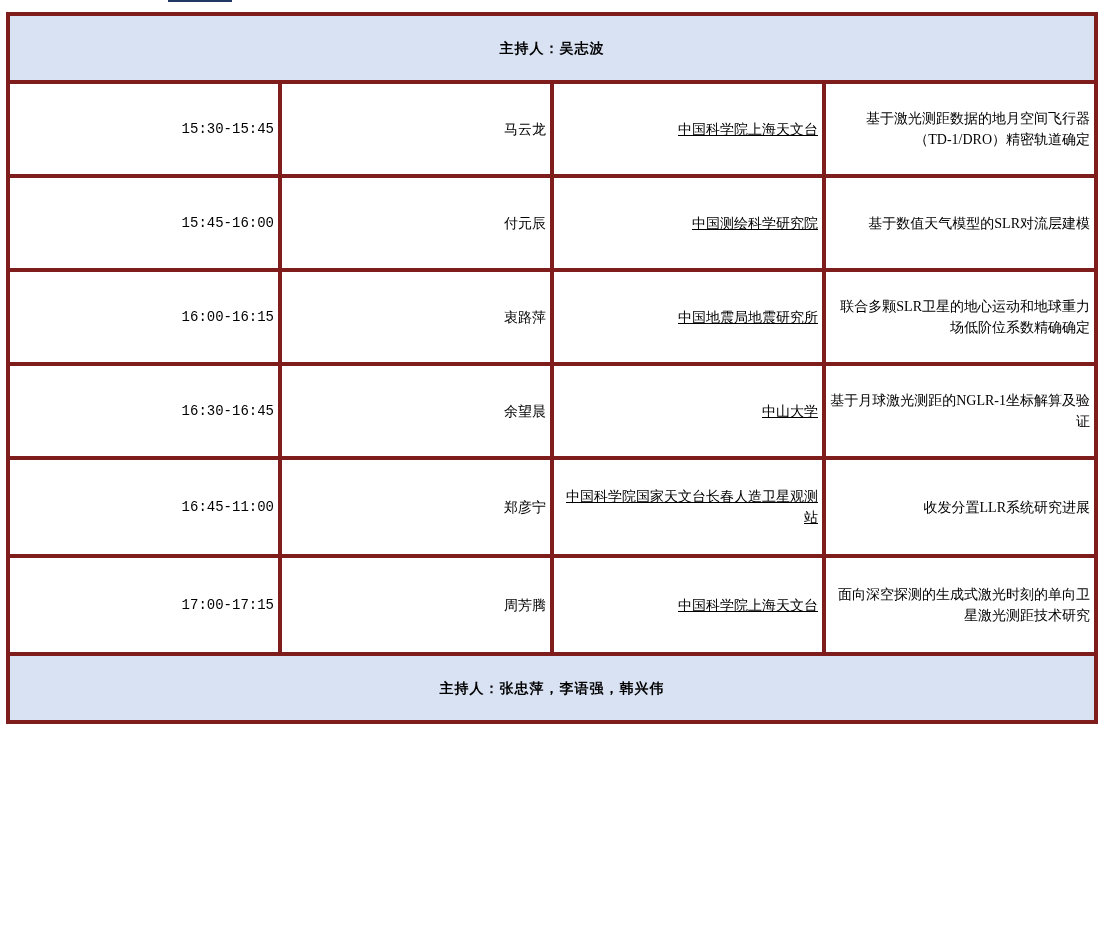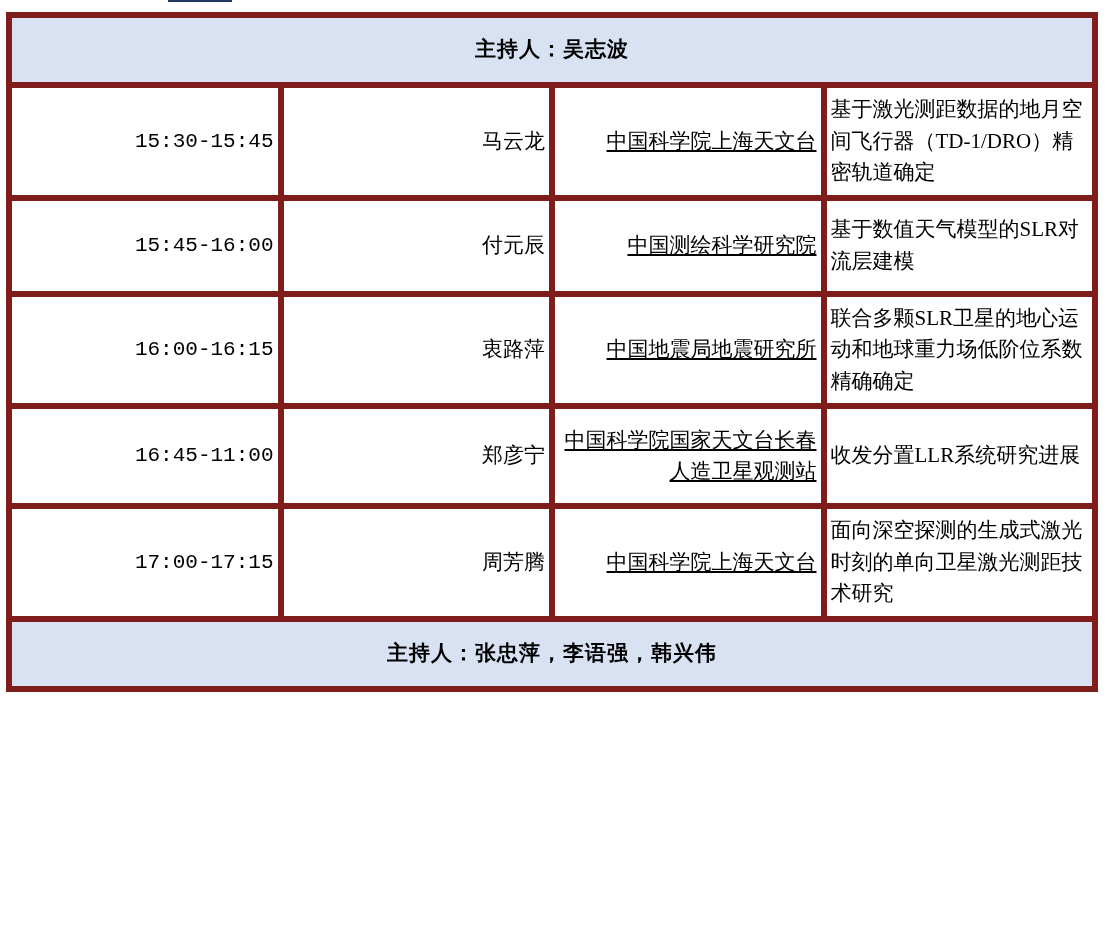--- a/index.html
+++ b/index.html
@@ -31,24 +31,24 @@
   }
   table.schedule {
     position: absolute;
     left: 6px;
     top: 12px;
     width: 1092px;
     border-collapse: collapse;
     table-layout: fixed;
   }
   table.schedule td {
-    border: 6px solid #7f1d1d;
+    border: 4px solid #7f1d1d;
     vertical-align: middle;
     padding: 6px 4px;
-    font-size: 21px;
+    font-size: 14px;
     line-height: 1.5;
   }
   .banner {
     background: #d9e2f3;
     text-align: center;
     font-weight: bold;
     font-size: 21px;
     height: 52px;
     letter-spacing: 1px;
   }
@@ -63,21 +63,21 @@
     text-align: right;
     padding-left: 10px;
   }
   .col-org {
     width: 396px;
     text-align: right;
     padding-left: 10px;
     text-decoration: underline;
   }
   .col-title {
-    text-align: left;
+    text-align: right;
   }
   tr.row td {
     height: 78px;
   }
   tr.row.tall td {
     height: 82px;
   }
 </style>
 </head>
 <body>
@@ -107,20 +107,26 @@
       </tr>
 
       <tr class="row">
         <td class="col-time">16:00-16:15</td>
         <td class="col-name">衷路萍</td>
         <td class="col-org">中国地震局地震研究所</td>
         <td class="col-title">联合多颗SLR卫星的地心运动和地球重力场低阶位系数精确确定</td>
       </tr>
 
 
+      <tr class="row">
+        <td class="col-time">16:30-16:45</td>
+        <td class="col-name">余望晨</td>
+        <td class="col-org">中山大学</td>
+        <td class="col-title">基于月球激光测距的NGLR-1坐标解算及验证</td>
+      </tr>
 
       <tr class="row tall">
         <td class="col-time">16:45-11:00</td>
         <td class="col-name">郑彦宁</td>
         <td class="col-org">中国科学院国家天文台长春人造卫星观测站</td>
         <td class="col-title">收发分置LLR系统研究进展</td>
       </tr>
 
       <tr class="row tall">
         <td class="col-time">17:00-17:15</td>

